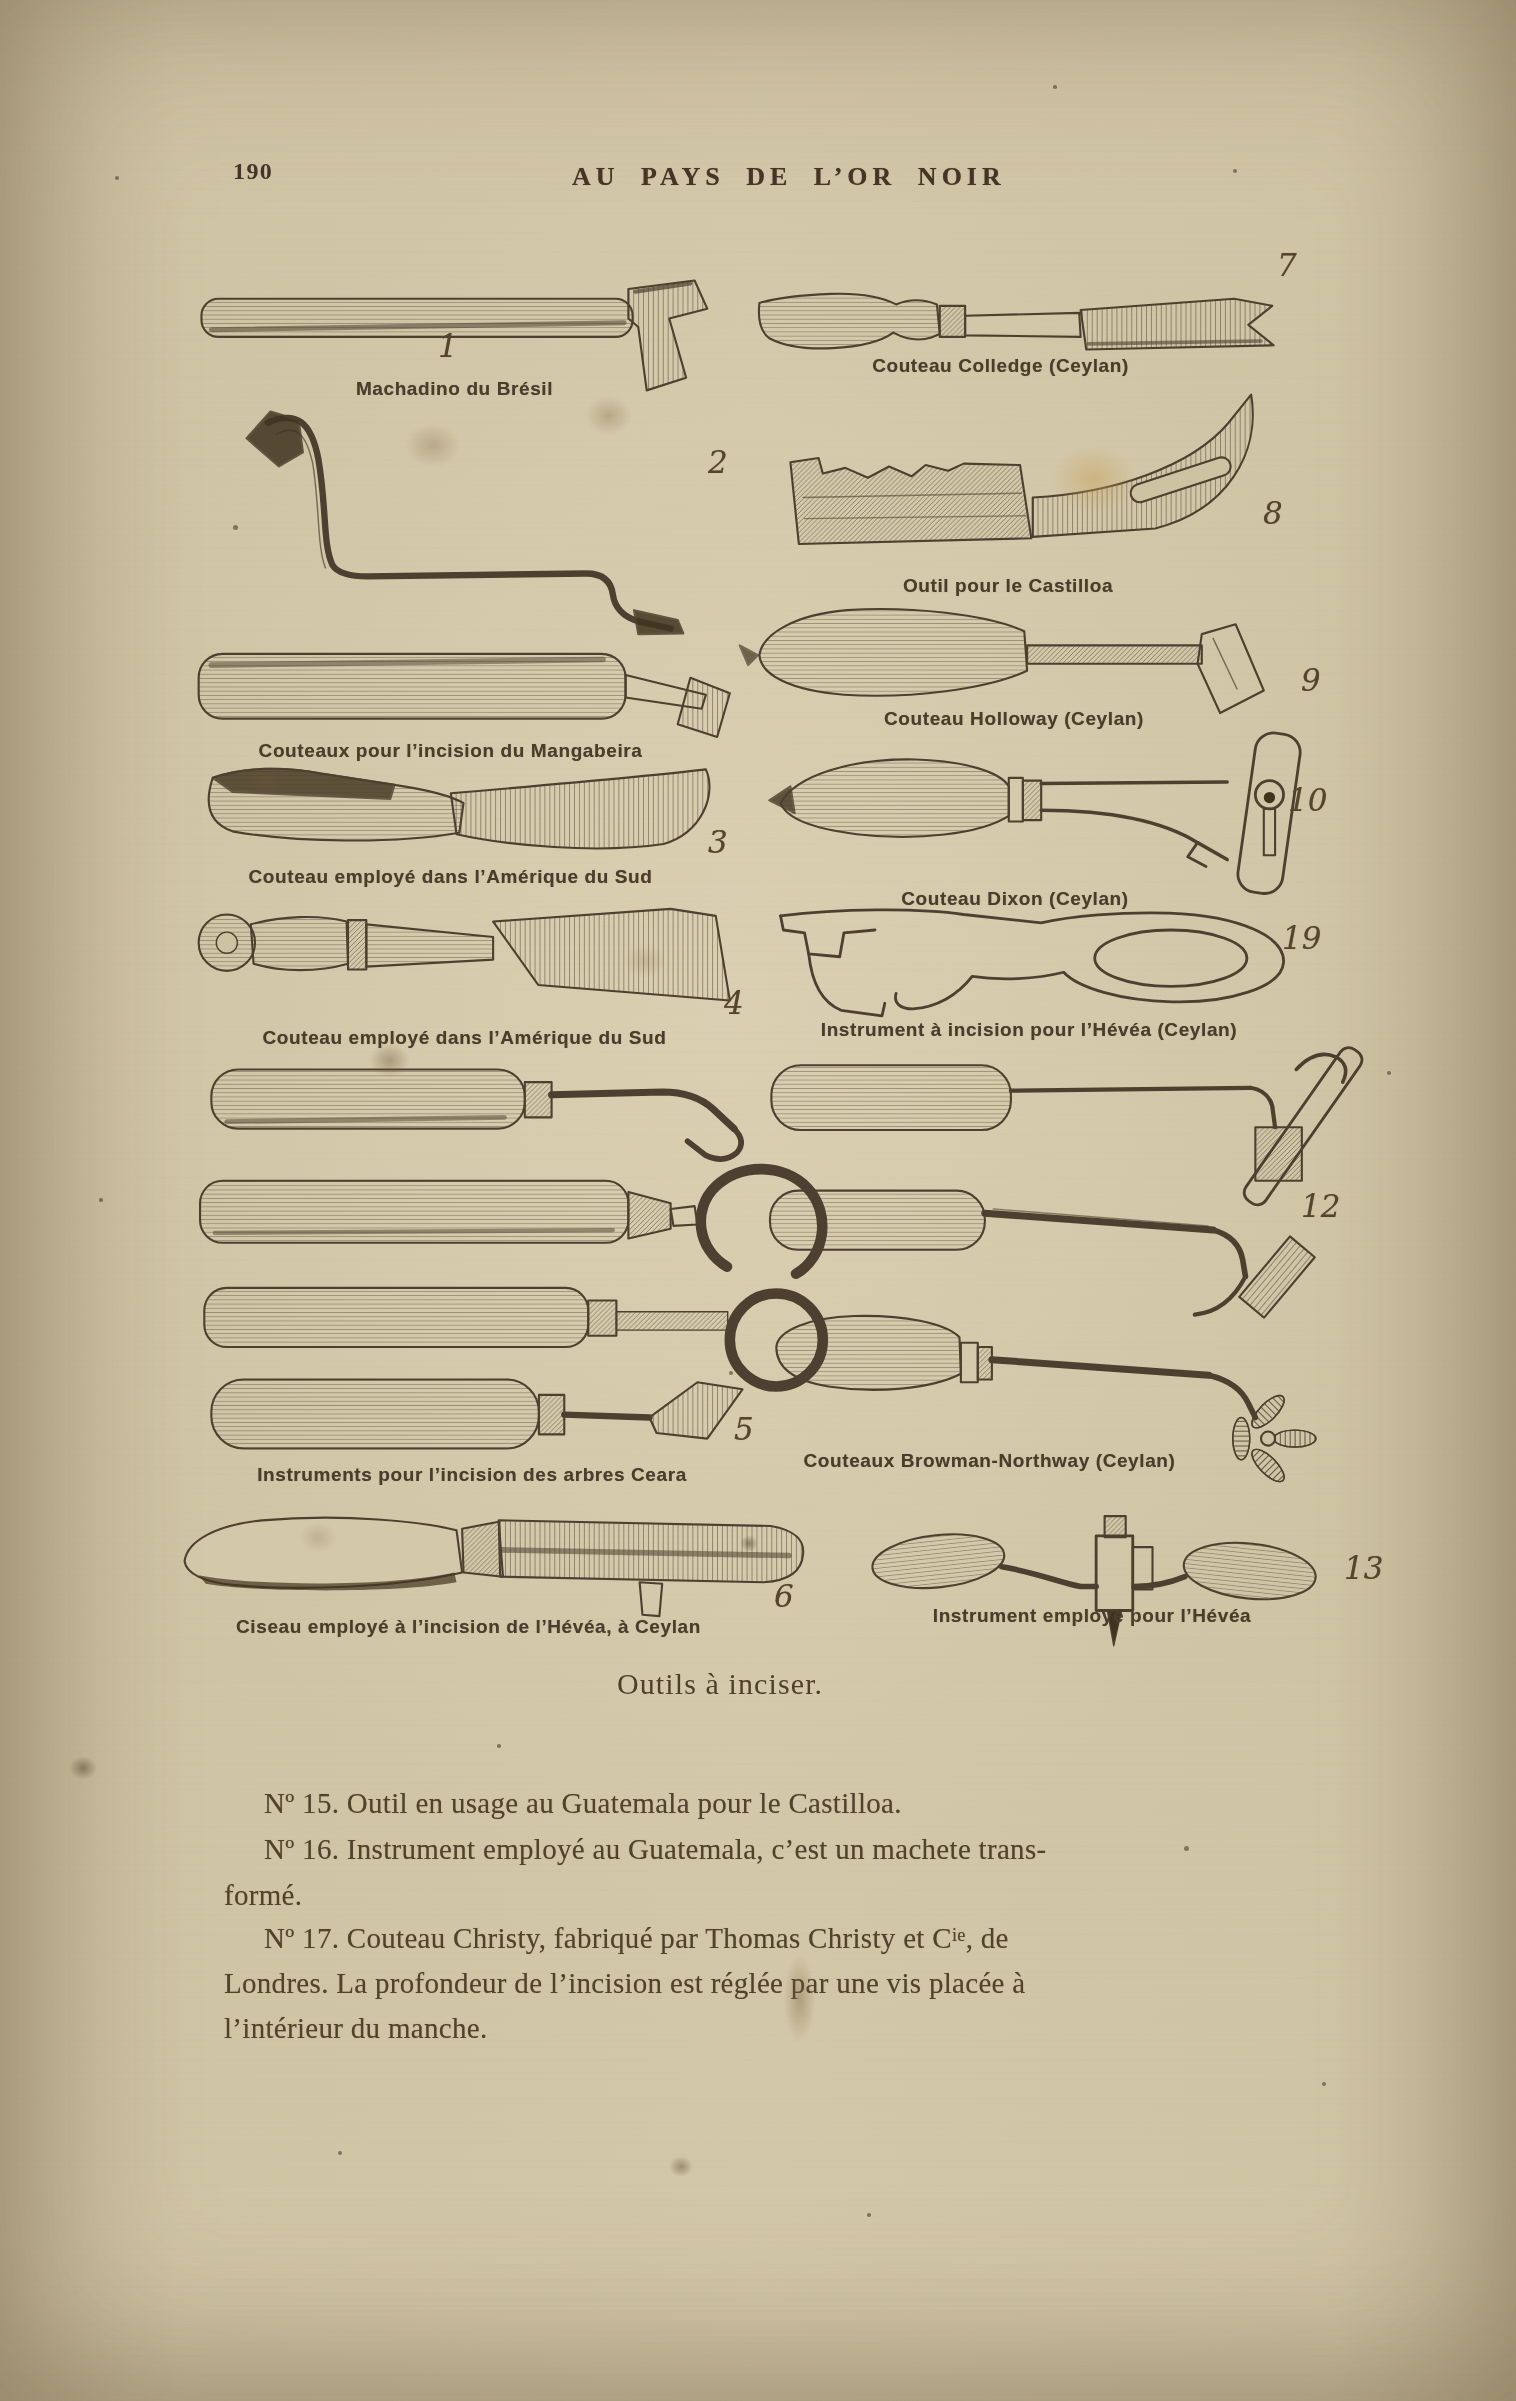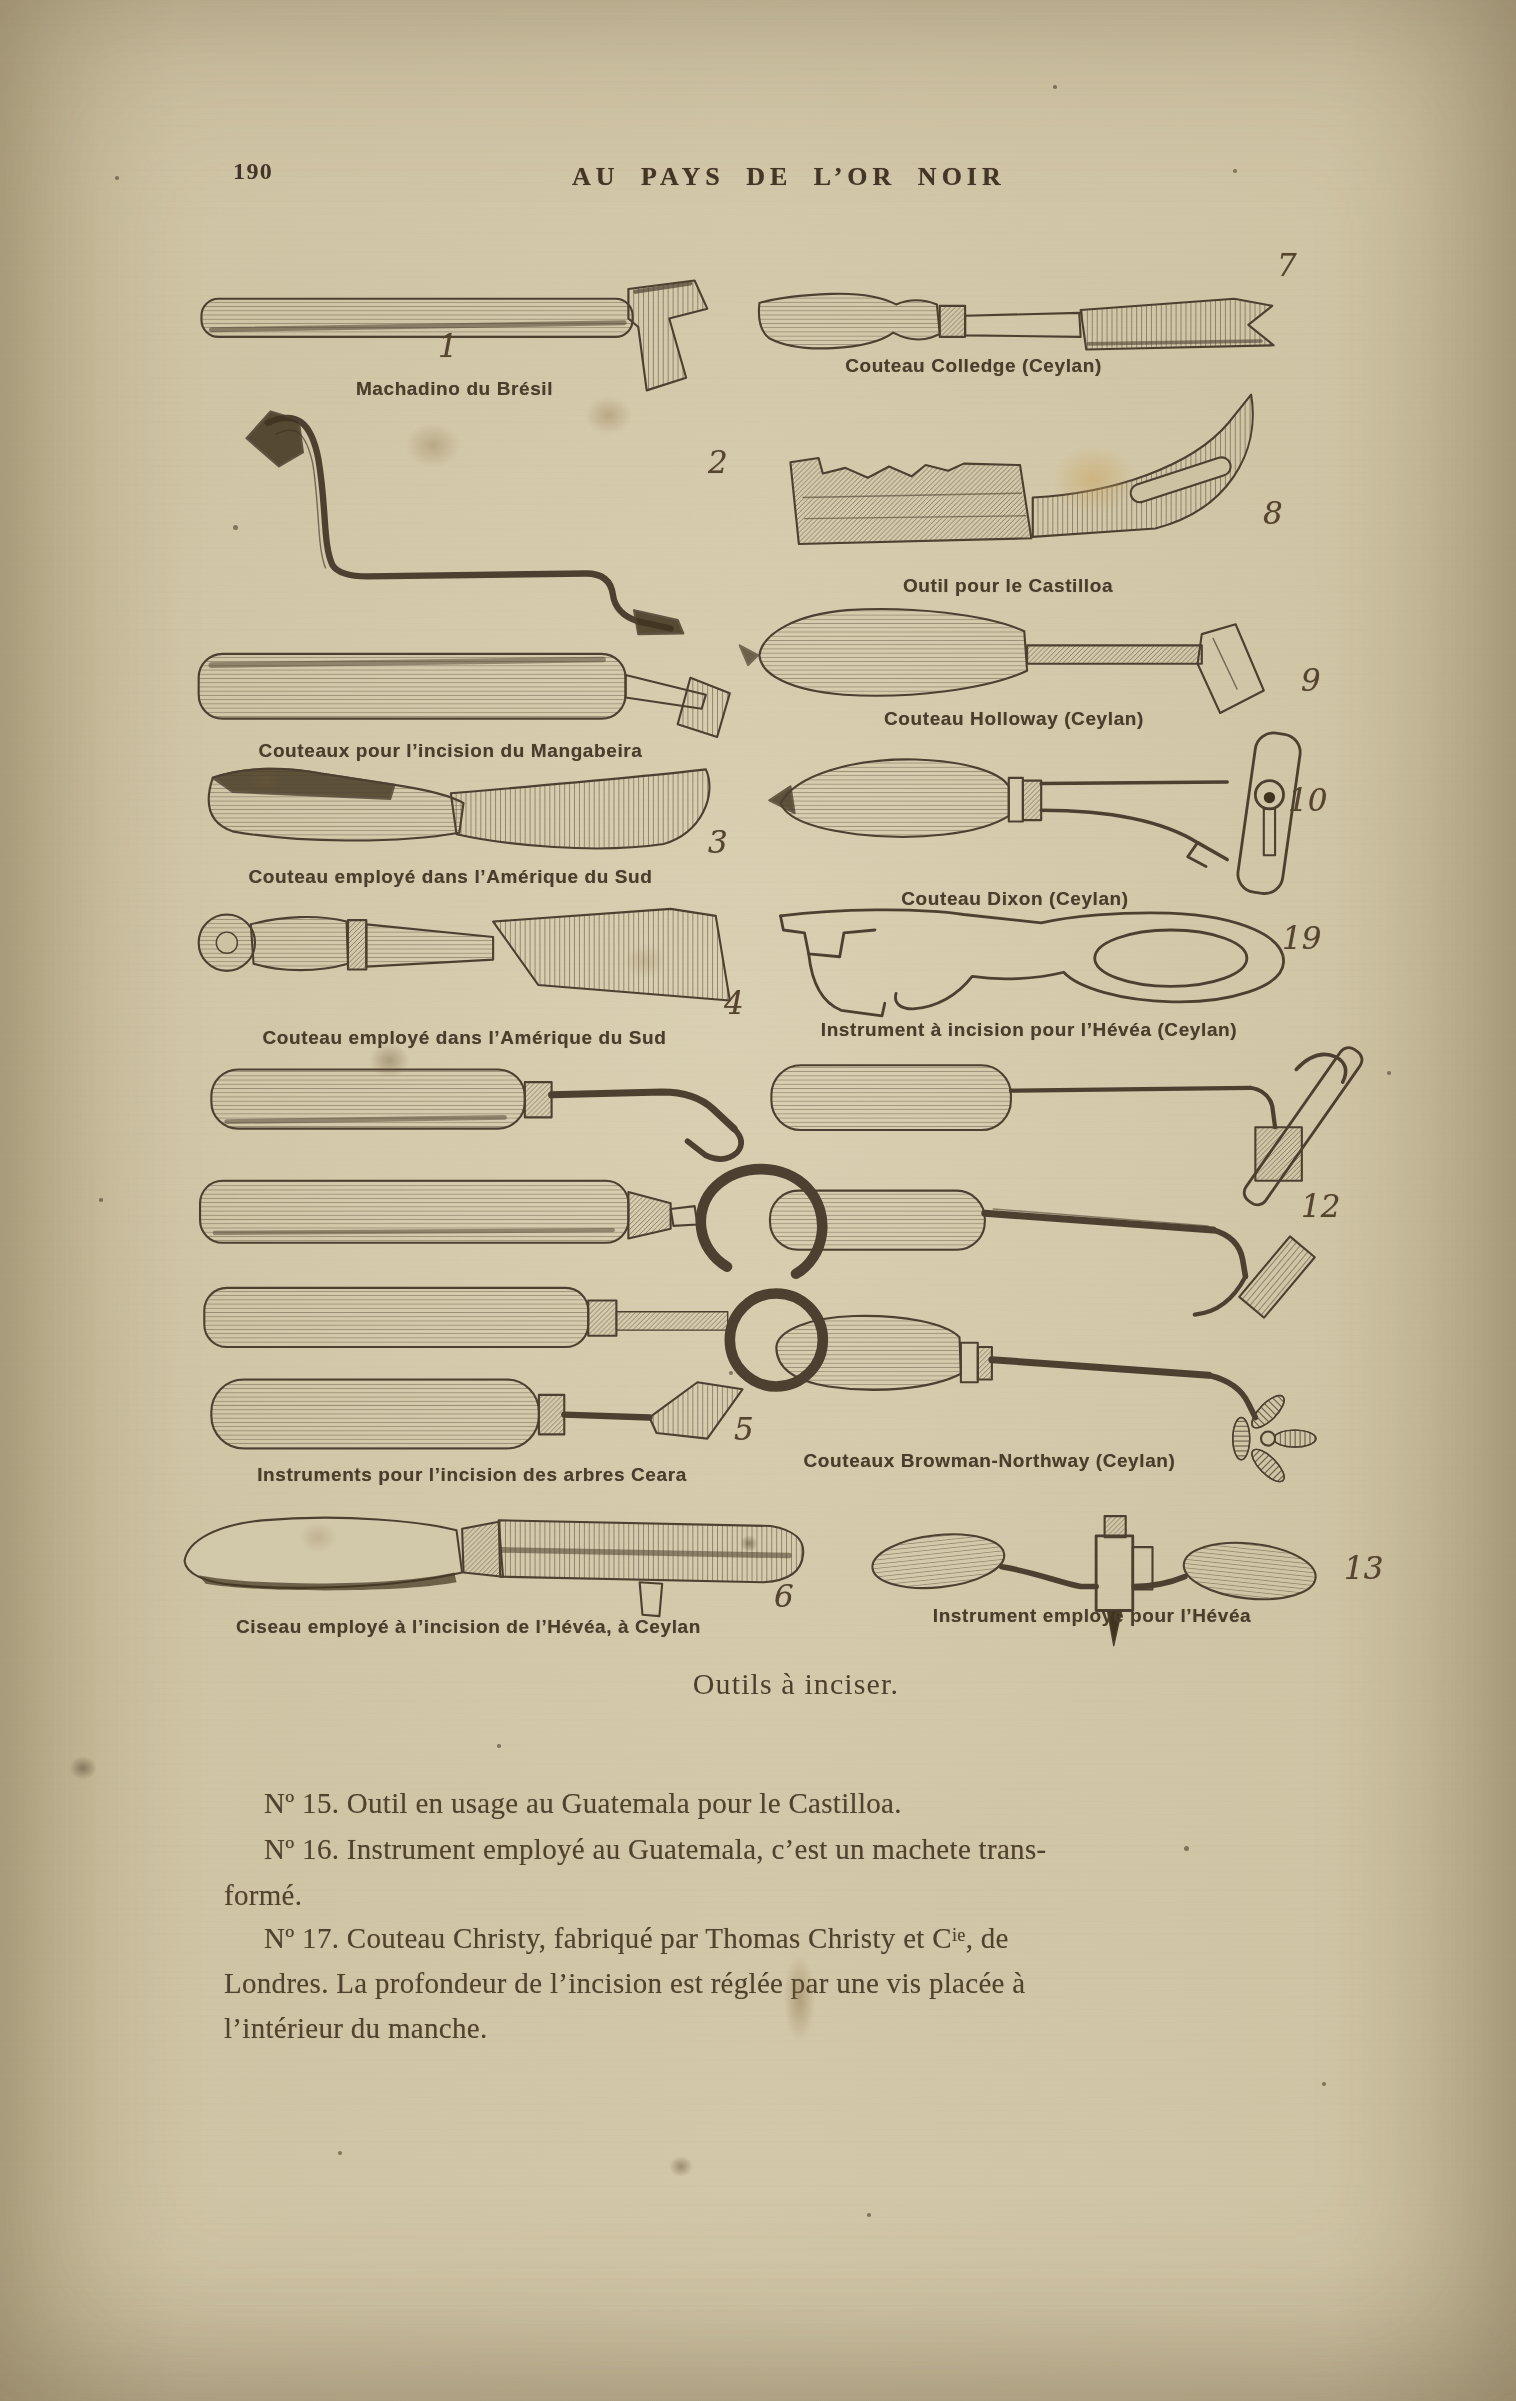--- a/index.html
+++ b/index.html
@@ -16,21 +16,21 @@
     background:repeating-linear-gradient(90deg, rgba(255,255,255,.025) 0 0.7px, rgba(0,0,0,0) 0.7px 4.2px),
                repeating-linear-gradient(0deg, rgba(92,76,50,.02) 0 1.4px, rgba(0,0,0,0) 1.4px 6.3px);}
   .abs{position:absolute;}
   .hdr-num{font-size:24px;font-weight:bold;letter-spacing:1.4px;color:#44352a;text-align:right;}
   .hdr-title{font-size:26px;font-weight:bold;letter-spacing:5px;word-spacing:10px;color:#453627;
     text-shadow:0 0 0.7px rgba(68,53,39,.55);}
   .cap{font-family:"Liberation Sans","DejaVu Sans",sans-serif;font-weight:bold;font-size:19px;
     letter-spacing:0.6px;color:#4b3d2c;text-align:center;text-shadow:0 0 0.7px rgba(75,61,44,.5);}
   .fignum{font-family:"DejaVu Serif",serif;font-style:italic;font-size:31px;color:#55452f;
     text-shadow:0 0 0.7px rgba(85,69,47,.5);}
-  .plate-cap{font-size:30px;letter-spacing:1.1px;color:#4e3f2d;text-align:right;}
+  .plate-cap{font-size:30px;letter-spacing:1.1px;color:#4e3f2d;text-align:left;}
   .bodyline{font-size:29px;color:#51422e;letter-spacing:0.3px;white-space:nowrap;
     text-shadow:0 0 0.7px rgba(81,66,46,.4);}
   .supseg{font-size:18.3px;vertical-align:7px;text-align:right;}
   .stain{position:absolute;border-radius:50%;pointer-events:none;}
   .speck{position:absolute;border-radius:50%;background:rgba(62,50,32,.55);pointer-events:none;}
   svg{position:absolute;left:0;top:0;}
   svg path,svg rect,svg ellipse,svg circle{stroke-linejoin:round;stroke-linecap:round;}
 </style>
 </head>
 <body>
@@ -230,21 +230,21 @@
   <div class="abs fignum" style="left:774px;top:1578px;">6</div>
   <div class="abs fignum" style="left:1277px;top:247px;">7</div>
   <div class="abs fignum" style="left:1263px;top:495px;">8</div>
   <div class="abs fignum" style="left:1301px;top:662px;">9</div>
   <div class="abs fignum" style="left:1288px;top:782px;">10</div>
   <div class="abs fignum" style="left:1282px;top:920px;">19</div>
   <div class="abs fignum" style="left:1301px;top:1188px;">12</div>
   <div class="abs fignum" style="left:1344px;top:1550px;">13</div>
 
   <div class="abs cap" style="left:303px;top:378px;width:303px;">Machadino du Brésil</div>
-  <div class="abs cap" style="left:787px;top:355px;width:373px;">Couteau Colledge (Ceylan)</div>
+  <div class="abs cap" style="left:814px;top:355px;width:373px;">Couteau Colledge (Ceylan)</div>
   <div class="abs cap" style="left:839px;top:575px;width:338px;">Outil pour le Castilloa</div>
   <div class="abs cap" style="left:190px;top:740px;width:521px;">Couteaux pour l’incision du Mangabeira</div>
   <div class="abs cap" style="left:831px;top:708px;width:366px;">Couteau Holloway (Ceylan)</div>
   <div class="abs cap" style="left:846px;top:852px;width:338px;margin-top:36px;">Couteau Dixon (Ceylan)</div>
   <div class="abs cap" style="left:197px;top:866px;width:507px;">Couteau employé dans l’Amérique du Sud</div>
   <div class="abs cap" style="left:754px;top:1019px;width:550px;">Instrument à incision pour l’Hévéa (Ceylan)</div>
   <div class="abs cap" style="left:211px;top:1027px;width:507px;">Couteau employé dans l’Amérique du Sud</div>
   <div class="abs cap" style="left:197px;top:1464px;width:550px;">Instruments pour l’incision des arbres Ceara</div>
   <div class="abs cap" style="left:757px;top:1450px;width:465px;">Couteaux Browman-Northway (Ceylan)</div>
   <div class="abs cap" style="left:162px;top:1616px;width:613px;">Ciseau employé à l’incision de l’Hévéa, à Ceylan</div>

